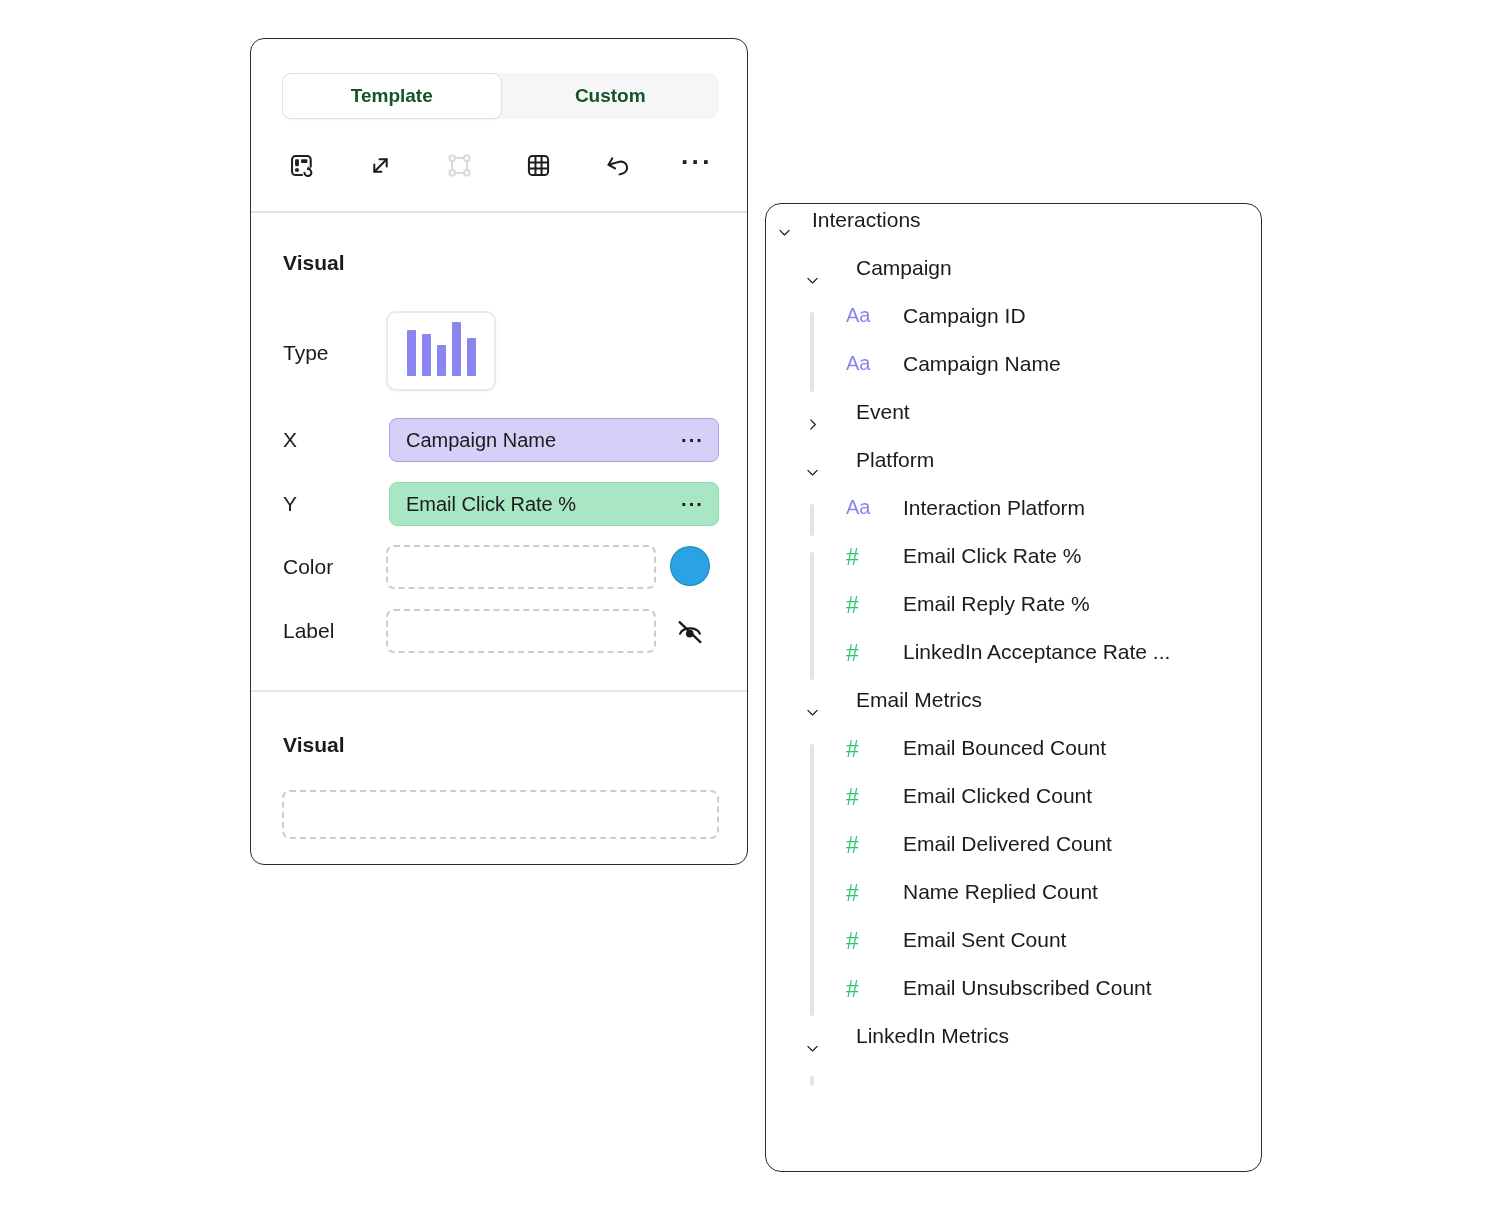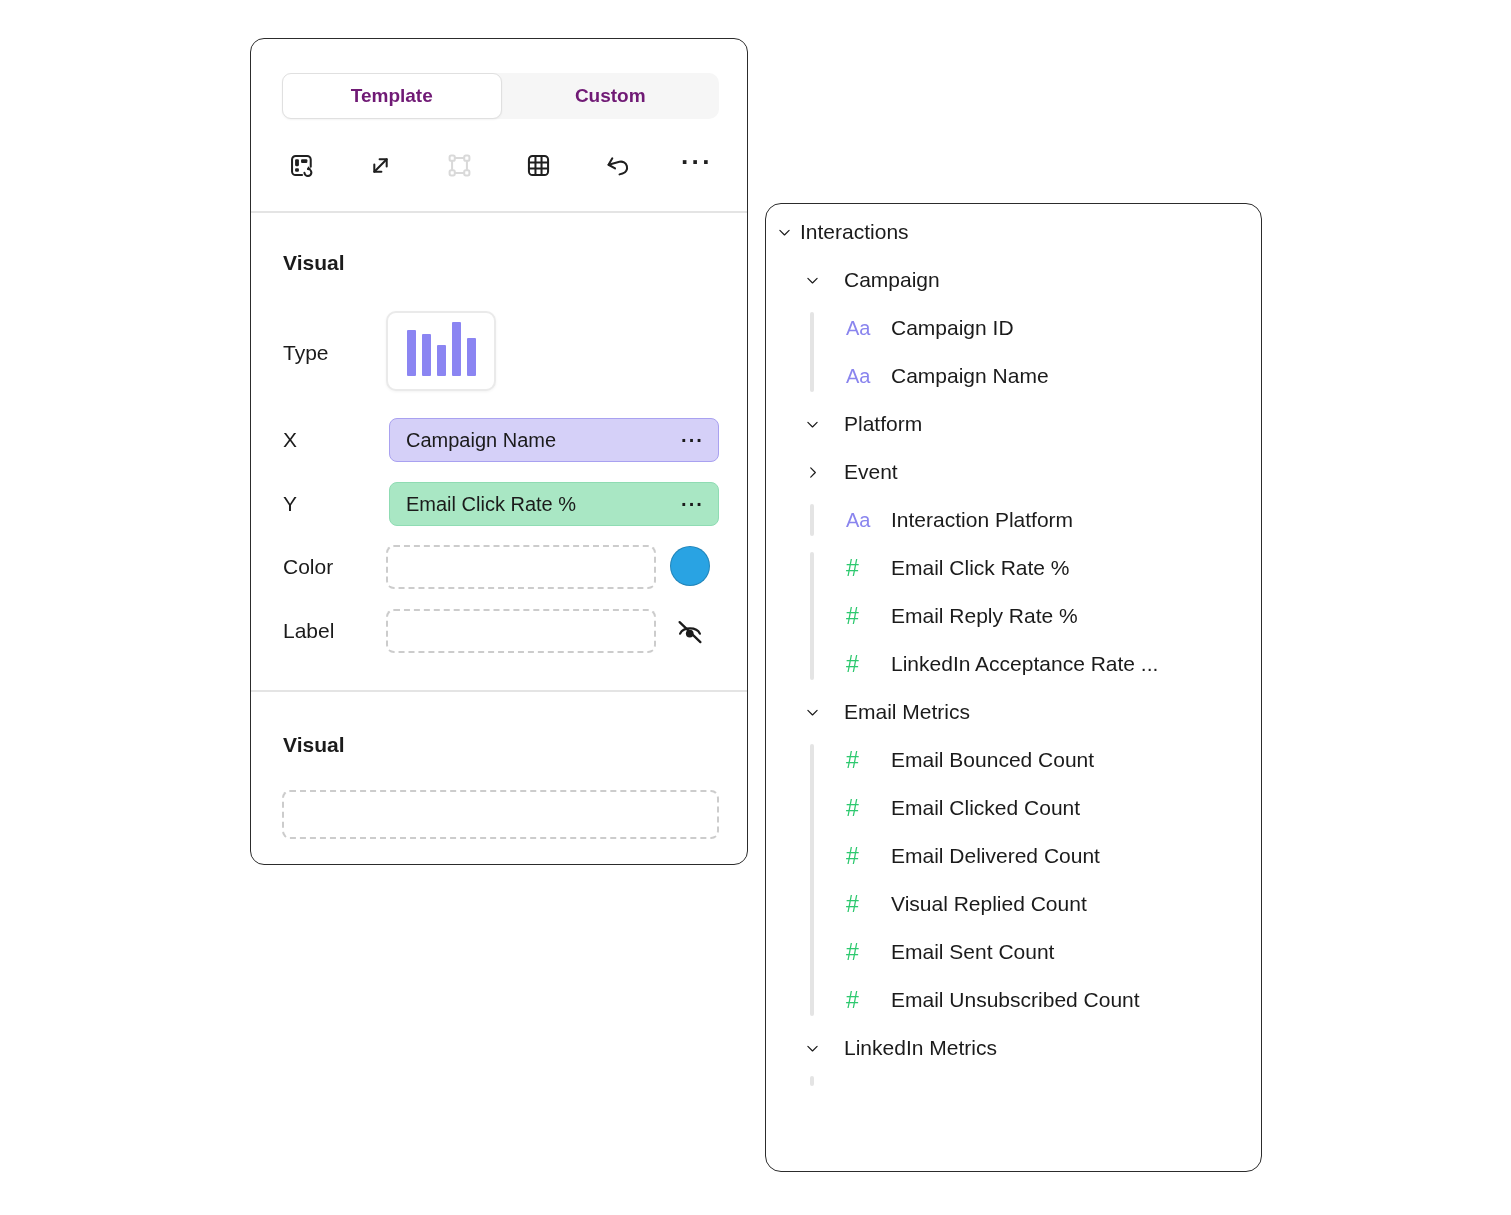--- a/index.html
+++ b/index.html
@@ -7,21 +7,21 @@
   #canvas { position:relative; width:1511px; height:1215px; background:#ffffff; overflow:hidden; }
 
   .panel { position:absolute; background:#fff; border:1.5px solid var(--panel-border,#2c2c2c); }
   #left-panel  { left:250px; top:38px;  width:498px; height:827px; border-radius:14px; }
   #right-panel { left:765px; top:203px; width:497px; height:969px; border-radius:16px; overflow:hidden; padding-top:4px; }
 
   
   .tabs { position:absolute; left:31px; top:34px; width:437px; height:46px;
           background:var(--tabs-bg,#f6f6f6); border-radius:10px; display:flex; }
   .tab  { flex:1; display:flex; align-items:center; justify-content:center;
-          font-size:19px; font-weight:600; color:#701a75; border-radius:9px; cursor:pointer; }
+          font-size:19px; font-weight:600; color:#14532d; border-radius:9px; cursor:pointer; }
   .tab.active { background:#fff; border:1.5px solid var(--tab-active-border,#e0e0e0); box-shadow:0 1px 2px rgba(0,0,0,.05); }
 
   .toolbar { position:absolute; left:30px; right:30px; top:100px; height:56px;
              display:flex; align-items:center; justify-content:space-between; }
   .tbtn { width:40px; height:40px; display:flex; align-items:center; justify-content:center; background:none; border:none; cursor:pointer; }
   .tbtn svg { width:27px; height:27px; fill:none; stroke:#1f1f1f; stroke-width:1.8; stroke-linecap:round; stroke-linejoin:round; }
   .tbtn.disabled svg { stroke:var(--disabled-icon,#d9d9d9); }
   .tbtn .fillpart { fill:#1f1f1f; stroke:none; }
   .tbtn .dots { font-size:26px; font-weight:700; letter-spacing:2px; color:#1f1f1f; line-height:1; padding-bottom:10px; }
 
@@ -53,21 +53,21 @@
   #label-drop { left:135px; top:570px; width:270px; height:44px; }
   #filters-drop { left:31px; top:751px; width:437px; height:49px; }
 
   #color-swatch { position:absolute; left:419px; top:507px; width:40px; height:40px; border-radius:50%;
                   background:var(--swatch-blue,#29a3e3); border:1.5px solid rgba(0,0,0,.18); cursor:pointer; }
   #label-visibility { position:absolute; left:422px; top:577px; width:34px; height:34px; cursor:pointer;
                       display:flex; align-items:center; justify-content:center; background:none; border:none; }
   #label-visibility svg { width:32px; height:32px; fill:none; stroke:#1b1b1b; stroke-width:1.7; stroke-linecap:round; }
 
   
-  .trow { height:48px; display:flex; align-items:center; cursor:pointer; }
+  .trow { height:48px; display:flex; cursor:pointer;gap:12px; }
   .trow.l0 { padding-left:8px; }
   .trow.l1 { padding-left:36px; }
   .trow.l2 { padding-left:80px; }
   .chev { width:20px; display:flex; align-items:center; justify-content:center; }
   .chev svg { width:17px; height:17px; fill:none; stroke:#1b1b1b; stroke-width:1.7; stroke-linecap:round; stroke-linejoin:round; }
   .l0 .chev { margin-right:6px; }
   .l1 .chev { margin-right:22px; }
   .ficon { width:30px; margin-right:15px; }
   .ficon.aa  { color:var(--text-field-icon,#8a85ee); font-size:20px; font-weight:500; }
   .ficon.num { color:var(--number-field-icon,#2ec96f); font-size:23px; font-weight:400; }
@@ -225,33 +225,33 @@
         <div class="trow l2">
           <span class="ficon aa">Aa</span>
           <span class="tlabel">Campaign Name</span>
         </div>
       </div>
 
 
       <div class="trow l1">
         <span class="chev">
           <svg viewBox="0 0 24 24">
+              <polyline points="9.5 5.5 16 12 9.5 18.5"></polyline>
+            </svg>
+          </span>
+        <span class="tlabel">Event</span>
+      </div>
+
+      <div class="trow l1">
+        <span class="chev">
+          <svg viewBox="0 0 24 24">
               <polyline points="5.5 9 12 15.5 18.5 9"></polyline>
             </svg>
           </span>
         <span class="tlabel">Platform</span>
-      </div>
-
-      <div class="trow l1">
-        <span class="chev">
-          <svg viewBox="0 0 24 24">
-              <polyline points="9.5 5.5 16 12 9.5 18.5"></polyline>
-            </svg>
-          </span>
-        <span class="tlabel">Event</span>
       </div>
 
       <div class="tgroup">
         <div class="trow l2">
           <span class="ficon aa">Aa</span>
           <span class="tlabel">Interaction Platform</span>
         </div>
       </div>
 
 
@@ -287,21 +287,21 @@
         <div class="trow l2">
           <span class="ficon num">#</span>
           <span class="tlabel">Email Clicked Count</span>
         </div>
         <div class="trow l2">
           <span class="ficon num">#</span>
           <span class="tlabel">Email Delivered Count</span>
         </div>
         <div class="trow l2">
           <span class="ficon num">#</span>
-          <span class="tlabel">Visual Replied Count</span>
+          <span class="tlabel">Name Replied Count</span>
         </div>
         <div class="trow l2">
           <span class="ficon num">#</span>
           <span class="tlabel">Email Sent Count</span>
         </div>
         <div class="trow l2">
           <span class="ficon num">#</span>
           <span class="tlabel">Email Unsubscribed Count</span>
         </div>
       </div>

